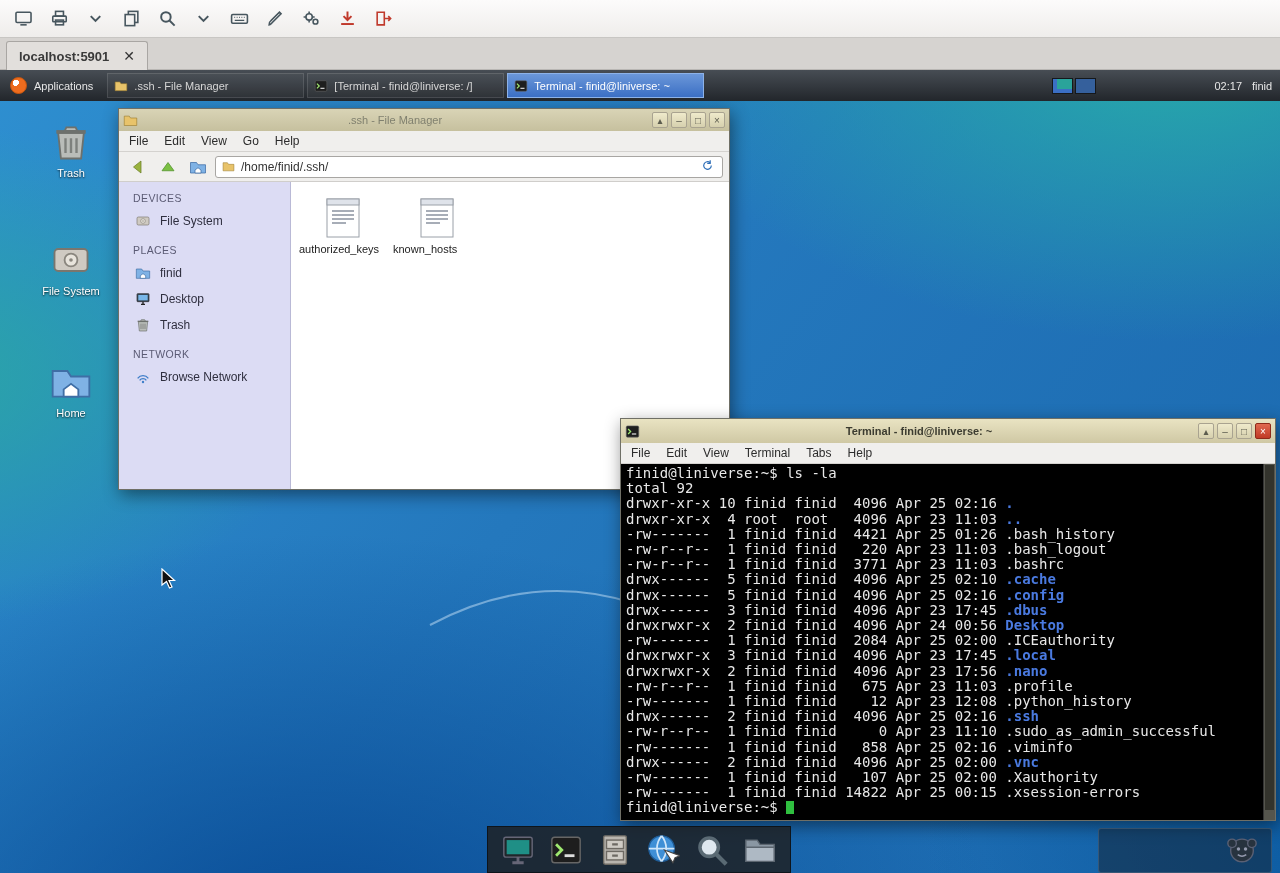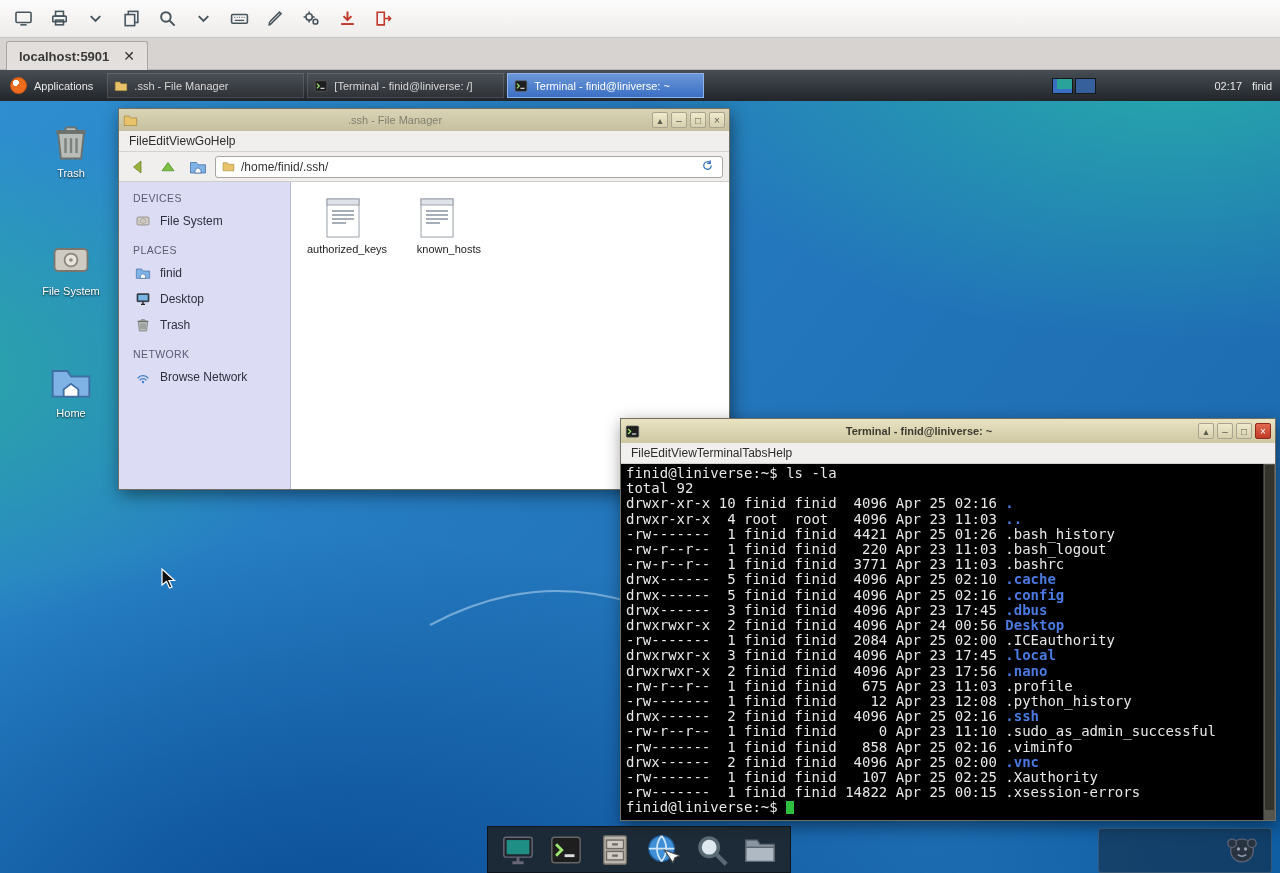--- a/index.html
+++ b/index.html
@@ -45,38 +45,38 @@
 
   
   .window{position:absolute;box-shadow:2px 5px 16px rgba(0,0,0,.45);border:1px solid #6f6f66;background:#ececea}
   .titlebar{height:22px;display:flex;align-items:center;gap:4px;padding:0 4px;background:linear-gradient(#d9d4b6,#c6c09e);font-size:11px}
   .titlebar .title-text{flex:1;text-align:center;color:#80806f;overflow:hidden;white-space:nowrap}
   .win-icon{width:15px;height:15px}
   .win-icon svg{width:15px;height:15px}
   .winbtns{display:flex;gap:3px}
   .wbtn{width:16px;height:16px;display:flex;align-items:center;justify-content:center;font-size:10px;color:#5c5c4e;background:linear-gradient(#efeacb,#d6d0ae);border:1px solid #a9a390;border-radius:2px}
   .wbtn.close-red{background:linear-gradient(#e06a50,#c03a26);color:#fff;border-color:#8e2a1a}
-  .menubar{height:21px;display:flex;align-items:center;padding:0 10px;background:#f0efed;border-bottom:1px solid #d4d2cf;font-size:12px;color:#2c2c2c}
+  .menubar{height:21px;display:flex;align-items:center;gap:16px;padding:0 10px;background:#f0efed;border-bottom:1px solid #d4d2cf;font-size:12px;color:#2c2c2c}
 
   .fm{left:118px;top:38px;width:612px;height:382px;z-index:3}
   .fm-toolbar{height:30px;display:flex;align-items:center;gap:4px;padding:0 6px;background:#f0efed;border-bottom:1px solid #d0cecb}
   .navbtn{width:26px;height:24px;display:flex;align-items:center;justify-content:center;border-radius:3px}
   .navbtn svg{width:18px;height:18px}
   .pathbox{flex:1;height:22px;background:#fff;border:1px solid #a8a6a3;border-radius:3px;display:flex;align-items:center;gap:6px;padding:0 6px;font-size:12px;color:#333}
   .pathbox .ic{width:13px;height:13px}
   .pathbox .ic svg{width:13px;height:13px}
   .fm-body{display:flex;height:307px;background:#fff}
   .fm-sidebar{width:172px;background:#dcdcf4;border-right:1px solid #b9b9d6;overflow:hidden}
   .sb-header{padding:10px 14px 4px;font-size:10.5px;font-weight:normal;color:#5b5b74;letter-spacing:.4px}
   .sb-item{display:flex;align-items:center;gap:9px;padding:5px 10px 5px 16px;font-size:12px;color:#2f2f3f}
   .sb-item .ic{width:16px;height:16px}
   .sb-item .ic svg{width:16px;height:16px}
   .fm-right{flex:1;display:flex;flex-direction:column}
   .fm-main{flex:1;padding:16px 8px;display:flex;gap:6px;align-items:flex-start}
-  .file{width:88px;text-align:right;font-size:11px;color:#222}
+  .file{width:88px;text-align:left;font-size:11px;color:#222}
   .file .ic{display:block;width:34px;height:40px;margin:0 auto 5px}
   .file svg{width:34px;height:40px}
   .fm-status{height:20px;display:flex;align-items:center;padding:0 8px;font-size:11px;color:#3a3a3a;background:#eeedeb;border-top:1px solid #d5d3d0}
 
   .term{left:620px;top:348px;width:656px;height:403px;z-index:5}
   .term .titlebar{height:24px;background:linear-gradient(#e9e3c2,#cfc8a4)}
   .term .title-text{color:#3c3c30;font-weight:bold}
   .term-body{height:356px;background:#000;display:flex}
   .term-text{flex:1;padding:2px 5px;font-family:"DejaVu Sans Mono",monospace;font-size:14px;line-height:15.2px;color:#e8e8e8;overflow:hidden}
   .term-line{white-space:pre}
@@ -400,21 +400,21 @@
             <div class="term-line"><span>drwxrwxr-x  2 finid finid  4096 Apr 24 00:56 </span><span class="dirname">Desktop</span></div>
             <div class="term-line"><span>-rw-------  1 finid finid  2084 Apr 25 02:00 </span><span>.ICEauthority</span></div>
             <div class="term-line"><span>drwxrwxr-x  3 finid finid  4096 Apr 23 17:45 </span><span class="dirname">.local</span></div>
             <div class="term-line"><span>drwxrwxr-x  2 finid finid  4096 Apr 23 17:56 </span><span class="dirname">.nano</span></div>
             <div class="term-line"><span>-rw-r--r--  1 finid finid   675 Apr 23 11:03 </span><span>.profile</span></div>
             <div class="term-line"><span>-rw-------  1 finid finid    12 Apr 23 12:08 </span><span>.python_history</span></div>
             <div class="term-line"><span>drwx------  2 finid finid  4096 Apr 25 02:16 </span><span class="dirname">.ssh</span></div>
             <div class="term-line"><span>-rw-r--r--  1 finid finid     0 Apr 23 11:10 </span><span>.sudo_as_admin_successful</span></div>
             <div class="term-line"><span>-rw-------  1 finid finid   858 Apr 25 02:16 </span><span>.viminfo</span></div>
             <div class="term-line"><span>drwx------  2 finid finid  4096 Apr 25 02:00 </span><span class="dirname">.vnc</span></div>
-            <div class="term-line"><span>-rw-------  1 finid finid   107 Apr 25 02:25 </span><span>.Xauthority</span></div>
+            <div class="term-line"><span>-rw-------  1 finid finid   107 Apr 25 02:00 </span><span>.Xauthority</span></div>
             <div class="term-line"><span>-rw-------  1 finid finid 14822 Apr 25 00:15 </span><span>.xsession-errors</span></div>
             <div class="term-line"><span>finid@liniverse:~$ </span><span class="cursor"></span></div>
           </div>
         <div class="term-scroll">
             <div class="thumb"></div>
           </div>
       </div>
     </div>
 
     <div class="dock" id="dock">

